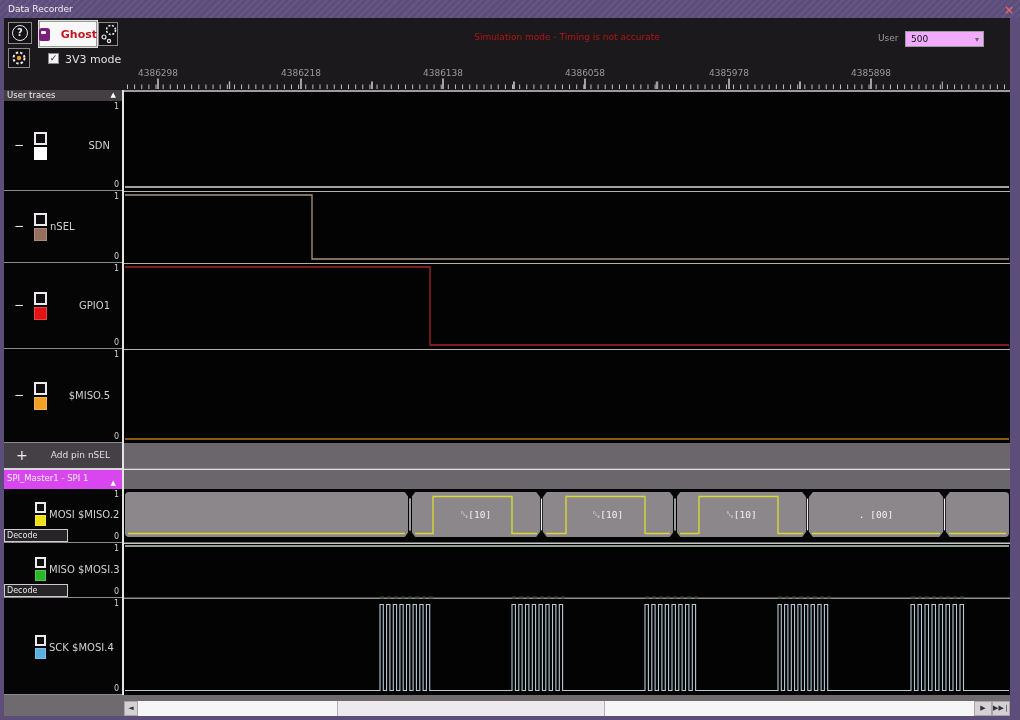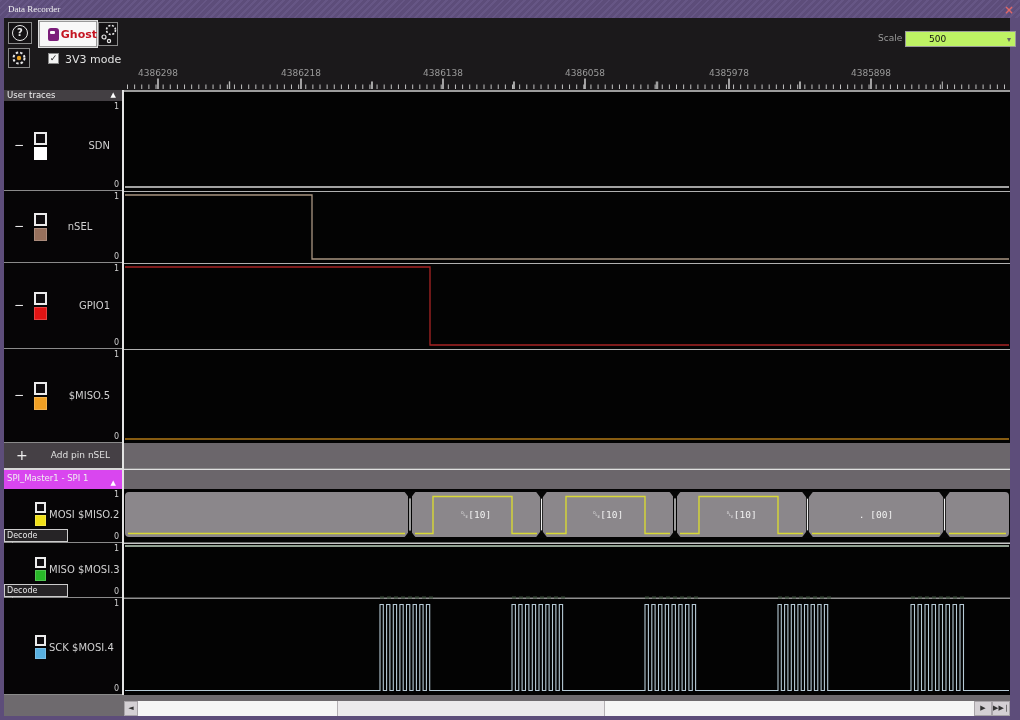--- a/index.html
+++ b/index.html
@@ -1,35 +1,35 @@
 <!DOCTYPE html>
 <html><head>
 <meta charset="utf-8">
 <style>
   html,body{margin:0;padding:0;background:#222;}
   .window{position:relative;width:1020px;height:720px;background:#5d4d7a;
     font-family:"DejaVu Sans",sans-serif;overflow:hidden;}
   .titlebar{position:absolute;left:0;top:0;width:1020px;height:18px;
     background:repeating-linear-gradient(135deg,#665685 0 2px,#5d4d7a 2px 5px);
     color:#f0f0f0;font-size:9px;line-height:18px;}
-  .titlebar .ttl{position:absolute;left:8px;top:0;font-family:Liberation Serif, serif;}
+  .titlebar .ttl{position:absolute;left:8px;top:0;}
   .close-x{position:absolute;right:6px;top:1px;color:#e06868;font-size:12px;font-weight:bold;cursor:default;}
   .content{position:absolute;left:4px;top:18px;width:1006px;height:698px;background:#1b191b;}
   .tbtn{position:absolute;background:#141214;border:1px solid #8a8a8a;box-sizing:border-box;}
   .helpring{position:absolute;left:3px;top:2px;width:14px;height:14px;border:1.5px solid #e8e8e8;
     border-radius:50%;color:#e8e8e8;font-size:10px;font-weight:bold;text-align:center;line-height:14px;}
   .ghostbtn{position:absolute;background:#f8f8f8;border:1px solid #e0e0e0;box-shadow:inset 0 0 0 1px #999;
-    display:flex;align-items:center;justify-content:flex-end;gap:2px;}
+    display:flex;align-items:center;justify-content:space-between;gap:2px;}
   .ghostglyph{width:11px;height:13px;background:#7b1e7a;border-radius:3px 3px 2px 2px;position:relative;}
   .ghostglyph:after{content:"";position:absolute;left:2px;top:3px;width:5px;height:3px;background:#f8f8f8;border-radius:1px;}
   .ghosttxt{color:#c41420;font-weight:bold;font-size:11px;letter-spacing:0;}
   .warn{position:absolute;left:417px;top:32px;width:300px;text-align:center;color:#b41414;font-size:9px;}
   .scalelbl{position:absolute;left:878px;top:33px;color:#9a9a9a;font-size:9px;}
-  .scalesel{position:absolute;left:905px;top:31px;width:111px;height:16px;background:#bef264;border:1px solid #9a9a9a;
-    box-sizing:border-box;color:#111;font-size:9px;line-height:14px;padding-left:23px;}
+  .scalesel{position:absolute;left:905px;top:31px;width:79px;height:16px;background:#f0abfc;border:1px solid #9a9a9a;
+    box-sizing:border-box;color:#111;font-size:9px;line-height:14px;padding-left:5px;}
   .scalesel .chev{position:absolute;right:4px;top:1px;color:#666;font-size:8px;}
   .chk{position:absolute;left:48px;top:53px;width:11px;height:11px;background:#f4f4f4;border:1px solid #8a8a8a;
     box-sizing:border-box;color:#1a1a1a;font-size:9px;line-height:9px;text-align:center;}
   .chklbl{position:absolute;left:65px;top:53px;color:#e0e0e0;font-size:11px;}
   .sep-v{position:absolute;left:122px;top:90px;width:2px;height:605px;background:#e4e4e4;}
   .grp-hdr{position:absolute;left:4px;width:118px;box-sizing:border-box;color:#f0f0f0;font-size:8.5px;padding-left:3px;}
   .grp-hdr .arr{position:absolute;right:6px;top:1px;font-size:7px;color:#fff;}
   .addrow{position:absolute;left:4px;top:443px;width:118px;height:27px;background:#454045;
     border-bottom:2px solid #d8d8d8;box-sizing:border-box;}
   .addrow .plus{position:absolute;left:12px;top:4px;color:#f0f0f0;font-size:14px;}
@@ -70,21 +70,22 @@
     <span class="ghostglyph"></span>
     <span class="ghosttxt">Ghost</span>
   </div>
   <div class="tbtn" style="left:98px;top:22px;width:20px;height:24px;">
     <svg width="18" height="22" style="left:0;top:0;">
       <circle cx="12" cy="7" r="4.5" fill="none" stroke="#e8e8e8" stroke-width="1.6" stroke-dasharray="2 1.6"></circle>
       <circle cx="5" cy="14" r="2" fill="none" stroke="#e8e8e8" stroke-width="1.2"></circle>
       <circle cx="10" cy="18" r="1.6" fill="none" stroke="#e8e8e8" stroke-width="1.2"></circle>
     </svg>
   </div>
-  <span class="scalelbl">Scale</span>
+  <div class="warn">Simulation mode - Timing is not accurate</div>
+  <span class="scalelbl">User</span>
   <div class="scalesel">
     <span>500</span>
     <span class="chev">▾</span>
   </div>
 
   <div class="tbtn" style="left:8px;top:48px;width:22px;height:20px;">
     <svg width="20" height="18">
       <circle cx="10" cy="9" r="5.5" fill="none" stroke="#e8e8e8" stroke-width="2" stroke-dasharray="2.4 2"></circle>
       <circle cx="10" cy="9" r="2.2" fill="#e8a020"></circle>
     </svg>
@@ -111,21 +112,21 @@
         <div class="sw-out" style="left: 30px; top: 31px; width: 13px; height: 13px;"></div>
         <div class="sw-fill" style="left: 30px; top: 46px; width: 13px; height: 13px; background: rgb(255, 255, 255);"></div>
         <div class="tlabel" style="left: 46px; right: 12px; top: 39px; text-align: right;">SDN</div>
         <div class="lvl" style="top: 1px;">1</div>
         <div class="lvl" style="bottom: 1px;">0</div>
       </div>
       <div class="srow" style="top: 191px; height: 72px;">
         <div class="minus" style="top: 28px;">−</div>
         <div class="sw-out" style="left: 30px; top: 22px; width: 13px; height: 13px;"></div>
         <div class="sw-fill" style="left: 30px; top: 37px; width: 13px; height: 13px; background: rgb(150, 112, 92);"></div>
-        <div class="tlabel" style="left: 46px; right: 12px; top: 30px; text-align: center;">nSEL</div>
+        <div class="tlabel" style="left: 46px; right: 12px; top: 30px; text-align: left;">nSEL</div>
         <div class="lvl" style="top: 1px;">1</div>
         <div class="lvl" style="bottom: 1px;">0</div>
       </div>
       <div class="srow" style="top: 263px; height: 86px;">
         <div class="minus" style="top: 35px;">−</div>
         <div class="sw-out" style="left: 30px; top: 29px; width: 13px; height: 13px;"></div>
         <div class="sw-fill" style="left: 30px; top: 44px; width: 13px; height: 13px; background: rgb(224, 20, 20);"></div>
         <div class="tlabel" style="left: 46px; right: 12px; top: 37px; text-align: right;">GPIO1</div>
         <div class="lvl" style="top: 1px;">1</div>
         <div class="lvl" style="bottom: 1px;">0</div>

